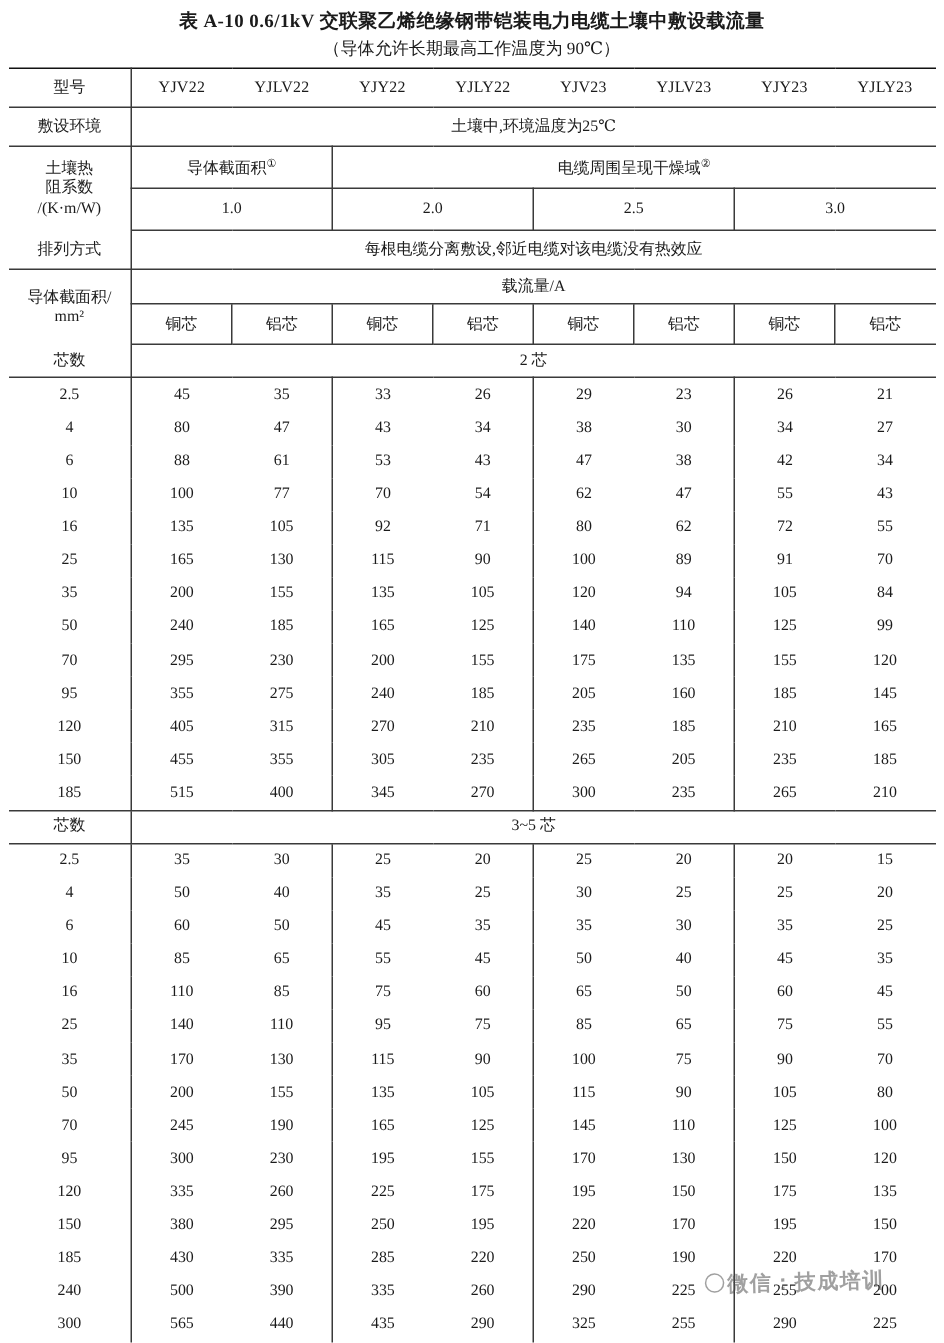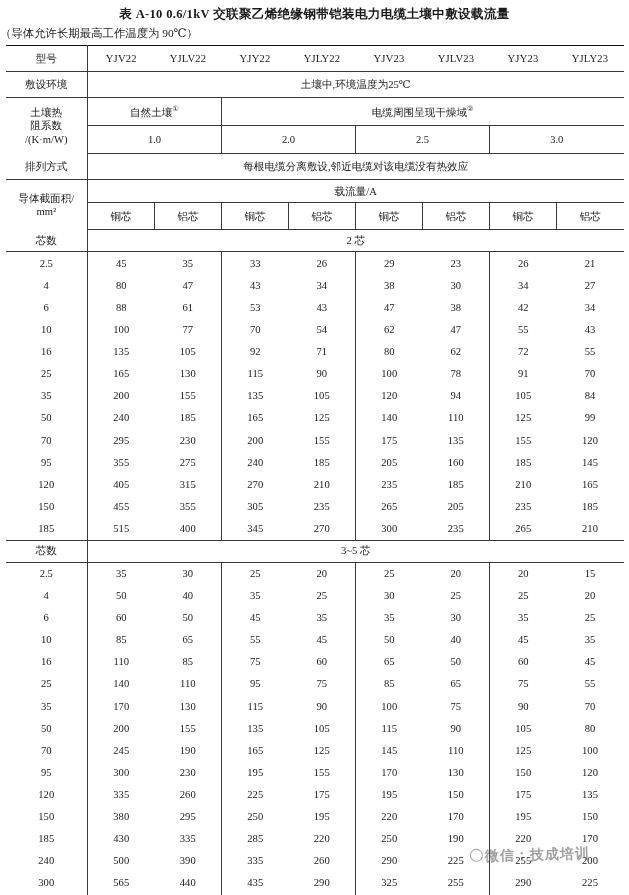--- a/index.html
+++ b/index.html
@@ -16,21 +16,21 @@
   
   .title{
     text-align:center;
     font-size:12.6px;
     font-weight:bold;
     letter-spacing:.3px;
     padding-top:5px;
     line-height:1.45;
   }
   .subtitle{
-    text-align:left;
+    text-align:center;
     font-size:11.4px;
     line-height:1.5;
     padding-top:2px;
     padding-bottom:3px;
   }
 
   
   table.main{
     border-collapse:collapse;
     width:611px;
@@ -122,21 +122,21 @@
         <td class="ln-b hcell wide-txt" colspan="8">土壤中,环境温度为25℃</td>
       </tr>
 
       <tr>
         <td class="ln-r soil-label" rowspan="2" style="height:54px">
           <div>土壤热</div>
           <div>阻系数</div>
           <div>/(K·m/W)</div>
         </td>
         <td class="ln-b ln-r wide-txt" colspan="2" style="height:27px">
-          <span>自然土壤</span><sup>①</sup>
+          <span>导体截面积</span><sup>①</sup>
         </td>
         <td class="ln-b wide-txt" colspan="6" style="height:27px">
           <span>电缆周围呈现干燥域</span><sup>②</sup>
         </td>
       </tr>
 
       <tr>
         <td class="ln-b ln-r" colspan="2" style="height:27px">1.0</td>
         <td class="ln-b ln-r" colspan="2" style="height:27px">2.0</td>
         <td class="ln-b ln-r" colspan="2" style="height:27px">2.5</td>
@@ -227,21 +227,21 @@
           <td>72</td>
           <td>55</td>
         </tr>
       <tr class="datarow">
           <td class="ln-r first-col">25</td>
           <td>165</td>
           <td class="ln-r">130</td>
           <td>115</td>
           <td class="ln-r">90</td>
           <td>100</td>
-          <td class="ln-r">78</td>
+          <td class="ln-r">89</td>
           <td>91</td>
           <td>70</td>
         </tr>
       <tr class="datarow">
           <td class="ln-r first-col">35</td>
           <td>200</td>
           <td class="ln-r">155</td>
           <td>135</td>
           <td class="ln-r">105</td>
           <td>120</td>

